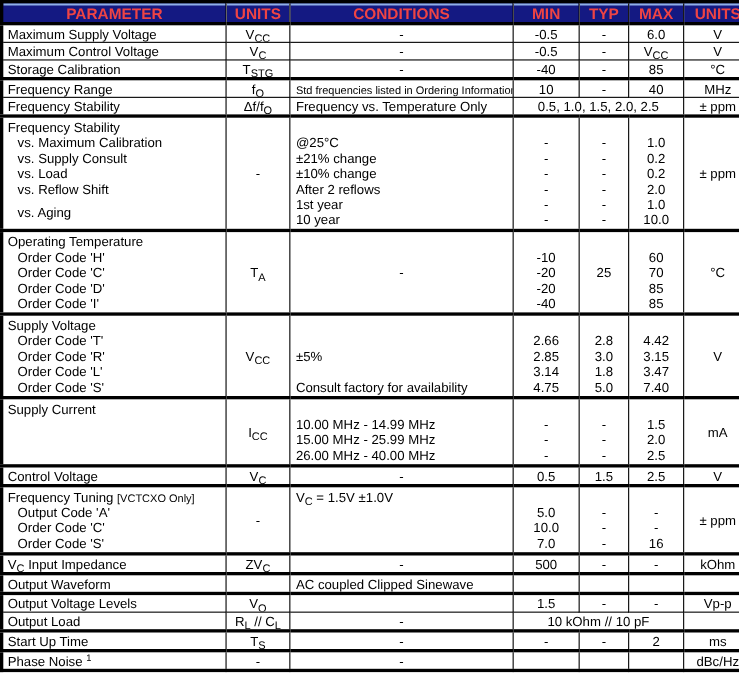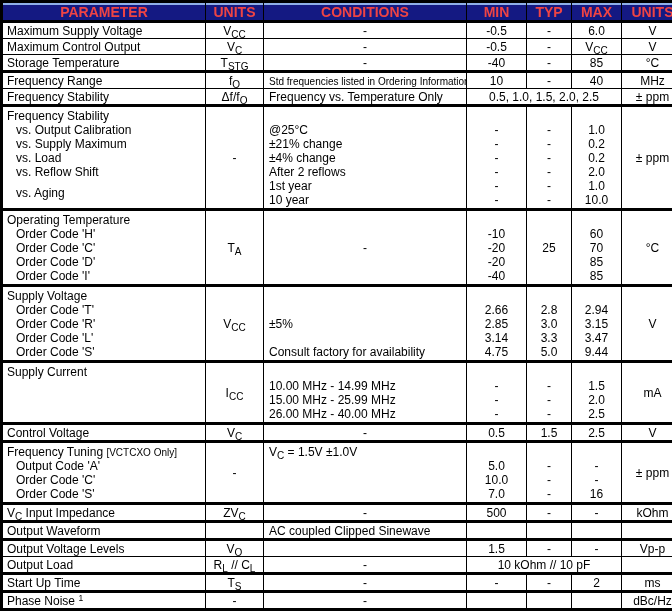--- a/index.html
+++ b/index.html
@@ -55,30 +55,30 @@
         <tr class="bt-thick">
           <td class="c-param">Maximum Supply Voltage</td>
           <td class="c-symbol"><span>V</span><span class="sub">CC</span></td>
           <td class="c-cond center">-</td>
           <td class="c-val">-0.5</td>
           <td class="c-val">-</td>
           <td class="c-val">6.0</td>
           <td class="c-unit">V</td>
         </tr>
         <tr class="bt-thin">
-          <td class="c-param">Maximum Control Output</td>
+          <td class="c-param">Maximum Control Voltage</td>
           <td class="c-symbol"><span>V</span><span class="sub">C</span></td>
           <td class="c-cond center">-</td>
           <td class="c-val">-0.5</td>
           <td class="c-val">-</td>
           <td class="c-val"><span>V</span><span class="sub">CC</span></td>
           <td class="c-unit">V</td>
         </tr>
         <tr class="bt-thin">
-          <td class="c-param">Storage Temperature</td>
+          <td class="c-param">Storage Calibration</td>
           <td class="c-symbol"><span>T</span><span class="sub">STG</span></td>
           <td class="c-cond center">-</td>
           <td class="c-val">-40</td>
           <td class="c-val">-</td>
           <td class="c-val">85</td>
           <td class="c-unit">°C</td>
         </tr>
         <tr class="bt-thick">
           <td class="c-param">Frequency Range</td>
           <td class="c-symbol"><span>f</span><span class="sub">O</span></td>
@@ -91,32 +91,32 @@
         <tr class="bt-thin">
           <td class="c-param">Frequency Stability</td>
           <td class="c-symbol"><span>Δf/f</span><span class="sub">O</span></td>
           <td class="c-cond">Frequency vs. Temperature Only</td>
           <td class="c-val" colspan="3">0.5, 1.0, 1.5, 2.0, 2.5</td>
           <td class="c-unit">± ppm</td>
         </tr>
         <tr class="bt-thick">
           <td class="c-param lines-cell">
             <div class="line">Frequency Stability</div>
-            <div class="line ind">vs. Output Calibration</div>
-            <div class="line ind">vs. Supply Maximum</div>
+            <div class="line ind">vs. Maximum Calibration</div>
+            <div class="line ind">vs. Supply Consult</div>
             <div class="line ind">vs. Load</div>
             <div class="line ind">vs. Reflow Shift</div>
             <div class="line ind h2">vs. Aging</div>
           </td>
           <td class="c-symbol">-</td>
           <td class="c-cond lines-cell">
             <div class="line"></div>
             <div class="line">@25°C</div>
             <div class="line">±21% change</div>
-            <div class="line">±4% change</div>
+            <div class="line">±10% change</div>
             <div class="line">After 2 reflows</div>
             <div class="line">1st year</div>
             <div class="line">10 year</div>
           </td>
           <td class="c-val lines-cell">
             <div class="line"></div>
             <div class="line">-</div>
             <div class="line">-</div>
             <div class="line">-</div>
             <div class="line">-</div>
@@ -190,29 +190,29 @@
             <div class="line"></div>
             <div class="line">2.66</div>
             <div class="line">2.85</div>
             <div class="line">3.14</div>
             <div class="line">4.75</div>
           </td>
           <td class="c-val lines-cell">
             <div class="line"></div>
             <div class="line">2.8</div>
             <div class="line">3.0</div>
-            <div class="line">3.3</div>
+            <div class="line">1.8</div>
             <div class="line">5.0</div>
           </td>
           <td class="c-val lines-cell">
             <div class="line"></div>
-            <div class="line">2.94</div>
+            <div class="line">4.42</div>
             <div class="line">3.15</div>
             <div class="line">3.47</div>
-            <div class="line">9.44</div>
+            <div class="line">7.40</div>
           </td>
           <td class="c-unit">V</td>
         </tr>
         <tr class="bt-thick">
           <td class="c-param lines-cell">
             <div class="line">Supply Current</div>
             <div class="line"></div>
             <div class="line"></div>
             <div class="line"></div>
           </td>

